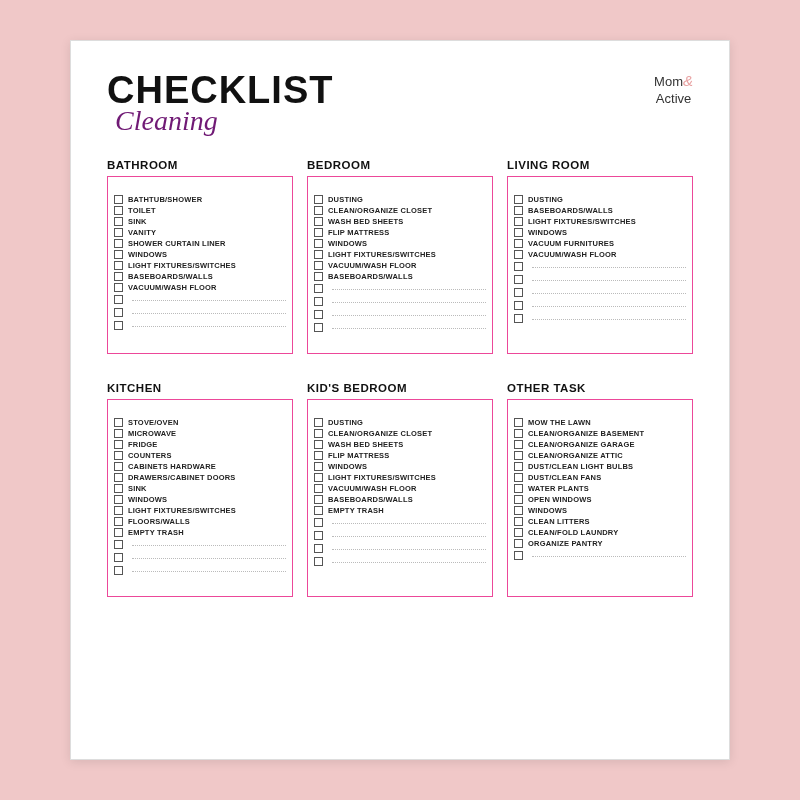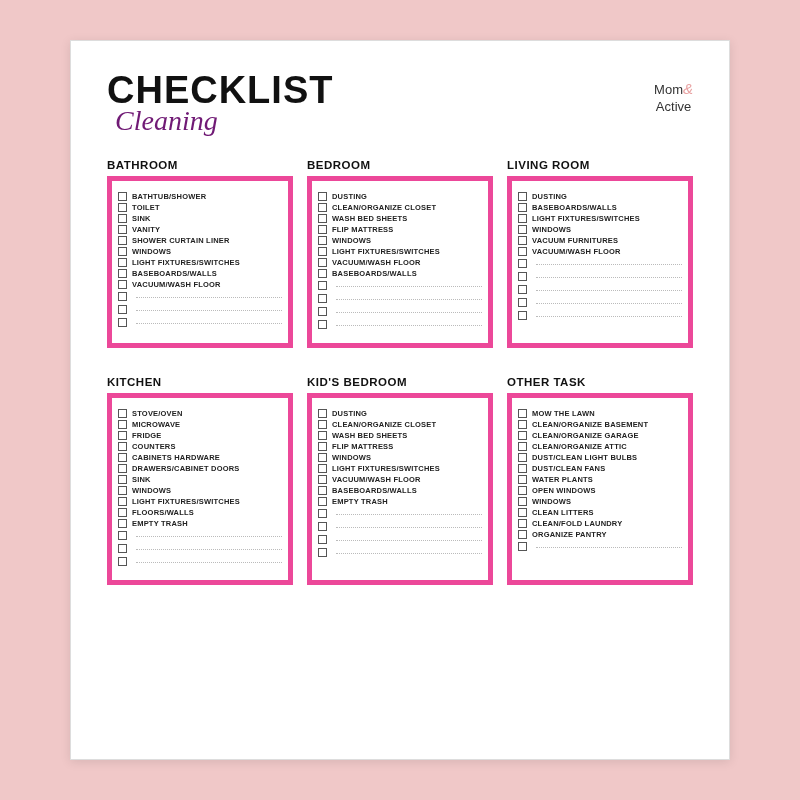--- a/index.html
+++ b/index.html
@@ -45,21 +45,20 @@
       font-family: Georgia, 'Times New Roman', serif;
       font-style: italic;
       font-weight: 400;
       margin-top: -4px;
       margin-left: 8px;
     }
     .brand {
       font-size: 12px;
       color: #555;
       text-align: center;
-      margin-top: 8px;
       line-height: 1.3;
     }
     .brand-name {
       font-size: 13px;
       color: #333;
     }
     .brand-amp {
       color: #e8a0a0;
       font-style: italic;
       font-size: 15px;
@@ -76,22 +75,22 @@
     .section-title {
       font-size: 11.5px;
       font-weight: 900;
       color: #111;
       font-family: 'Arial Black', Arial, sans-serif;
       letter-spacing: 0.5px;
       margin-bottom: 5px;
       text-transform: uppercase;
     }
     .section-box {
-      border: 5px solid #ec4899;
-      padding: 11px 6px;
+      border: 1px solid #ec4899;
+      padding: 18px 6px;
       flex: 1;
     }
     .checklist-item {
       display: flex;
       align-items: center;
       margin-bottom: 2px;
     }
     .checkbox {
       width: 9px;
       height: 9px;

